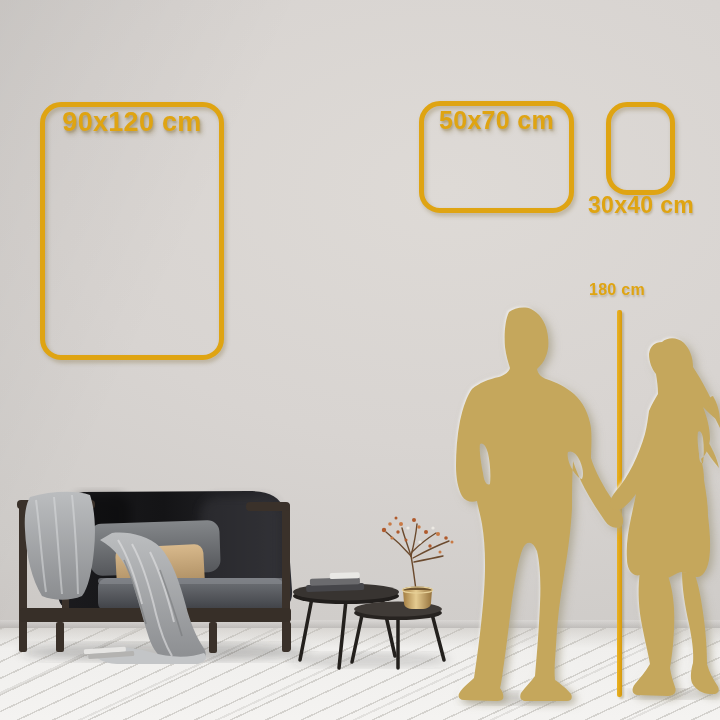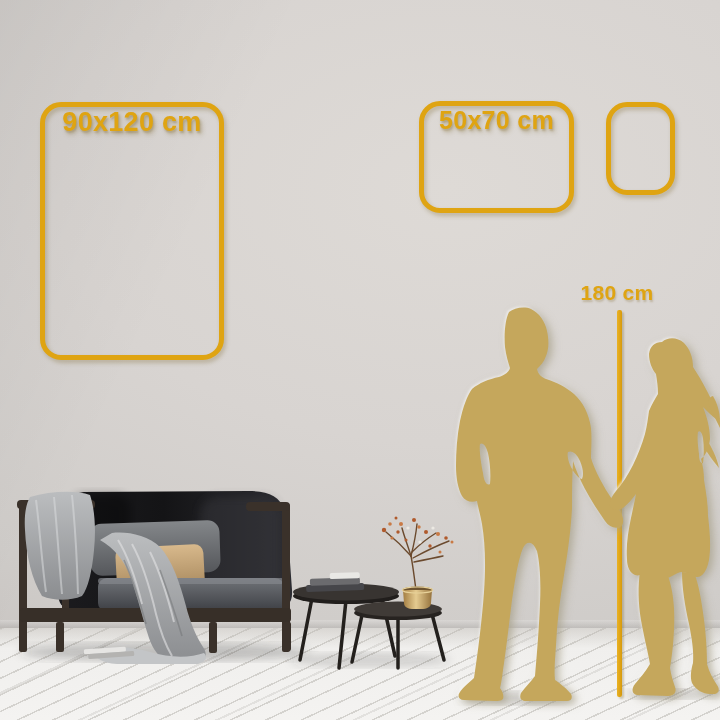--- a/index.html
+++ b/index.html
@@ -36,21 +36,21 @@
   .size-label{
     color:var(--gold);font-weight:700;letter-spacing:.3px;white-space:nowrap;
     text-shadow:1px 2px 2px rgba(110,85,10,.25);
   }
   .f1{left:40px;top:90px;width:184px;height:258px;}  .f1 .size-label{font-size:27px;}
   .f2{left:257px;top:90px;width:132px;height:173px;} .f2 .size-label{font-size:25px;}
   .f3{left:419px;top:89px;width:155px;height:112px;} .f3 .size-label{font-size:25px;}
   .f4{left:606px;top:90px;width:69px;height:93px;}
   .label-30{position:absolute;left:574px;top:192px;width:134px;text-align:center;font-size:23px;}
   
-  .ruler-label{position:absolute;left:552px;top:281px;width:130px;text-align:center;font-size:21px;}
+  .ruler-label{position:absolute;left:552px;top:281px;width:130px;text-align:center;font-size:16px;}
   .ruler-line{
     position:absolute;left:617px;top:310px;width:5px;height:387px;border-radius:2px;
     background:linear-gradient(90deg,#eab224,#d79a0c);
     box-shadow:2px 2px 2px rgba(100,80,10,.25);
   }
   
   .art{position:absolute;left:0;top:0;width:720px;height:720px;pointer-events:none;}
   .couple-group{filter:drop-shadow(4px 3px 4px rgba(135,125,95,.55)) drop-shadow(-1px -1px 1px rgba(255,255,255,.7));}
 </style>
 </head>
@@ -62,20 +62,21 @@
   <div class="baseboard-light"></div>
   <div class="floor"></div>
 
   <div class="frame f1">
     <span class="size-label">90x120 cm</span>
   </div>
   <div class="frame f3">
     <span class="size-label">50x70 cm</span>
   </div>
   <div class="frame f4"></div>
+  <span class="size-label label-30">30x40 cm</span>
 
   <span class="size-label ruler-label">180 cm</span>
   <div class="ruler-line"></div>
 
   <svg class="art" viewBox="0 0 720 720">
     <defs>
       <linearGradient id="sofaBody" x1="0" y1="0" x2="1" y2="0">
         <stop offset="0" stop-color="#1b1b1e"></stop>
           <stop offset=".45" stop-color="#141416"></stop>
           <stop offset="1" stop-color="#2c2c31"></stop>

